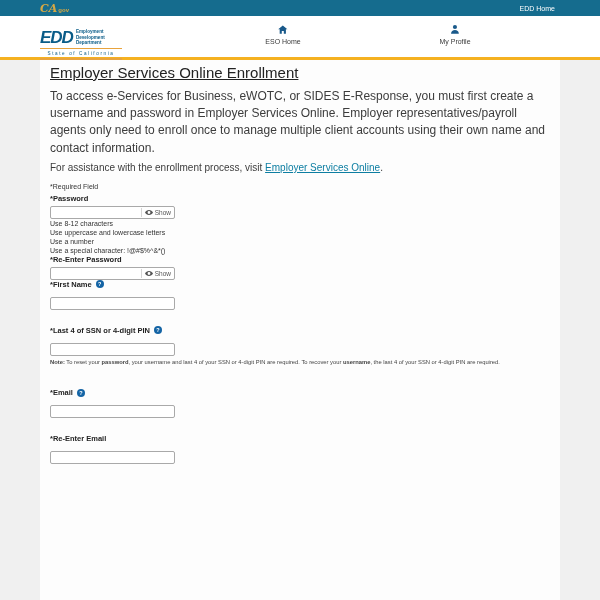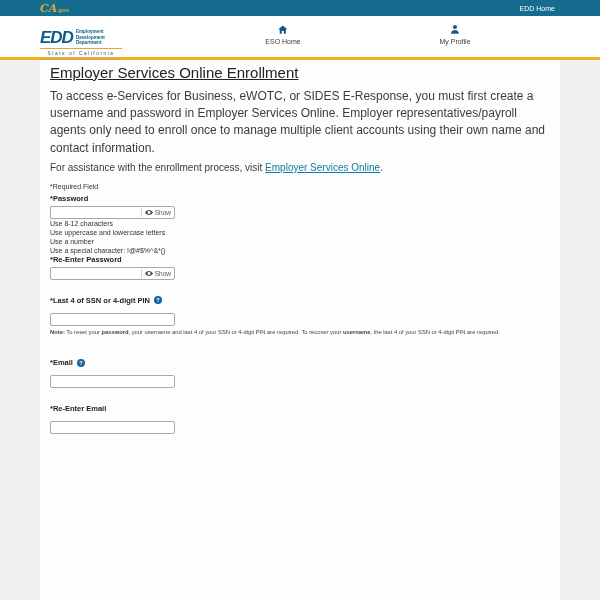--- a/index.html
+++ b/index.html
@@ -152,20 +152,27 @@
         <input class="pw-input" type="password" style="">
         <button class="show-btn">
           <svg viewBox="0 0 20 12">
               <path d="M10 0C5.5 0 1.8 2.6 0 6c1.8 3.4 5.5 6 10 6s8.2-2.6 10-6C18.2 2.6 14.5 0 10 0zm0 9.5A3.5 3.5 0 1 1 10 2.5a3.5 3.5 0 0 1 0 7z"></path>
             </svg>
           <span>Show</span>
         </button>
       </div>
     </div>
 
+    <div class="group g18">
+      <div class="field-label">
+        <span>*First Name</span>
+        <span class="help">?</span>
+      </div>
+      <input class="text-input" type="text" style="">
+    </div>
 
 
     <div class="group g16">
       <div class="field-label">
         <span>*Last 4 of SSN or 4-digit PIN</span>
         <span class="help">?</span>
       </div>
       <input class="text-input" type="text" style="">
       <p class="note"><b>Note:</b><span> To reset your </span><b>password</b><span>, your username and last 4 of your SSN or 4-digit PIN are required. To recover your </span><b>username</b><span>, the last 4 of your SSN or 4-digit PIN are required.</span></p>
     </div>

